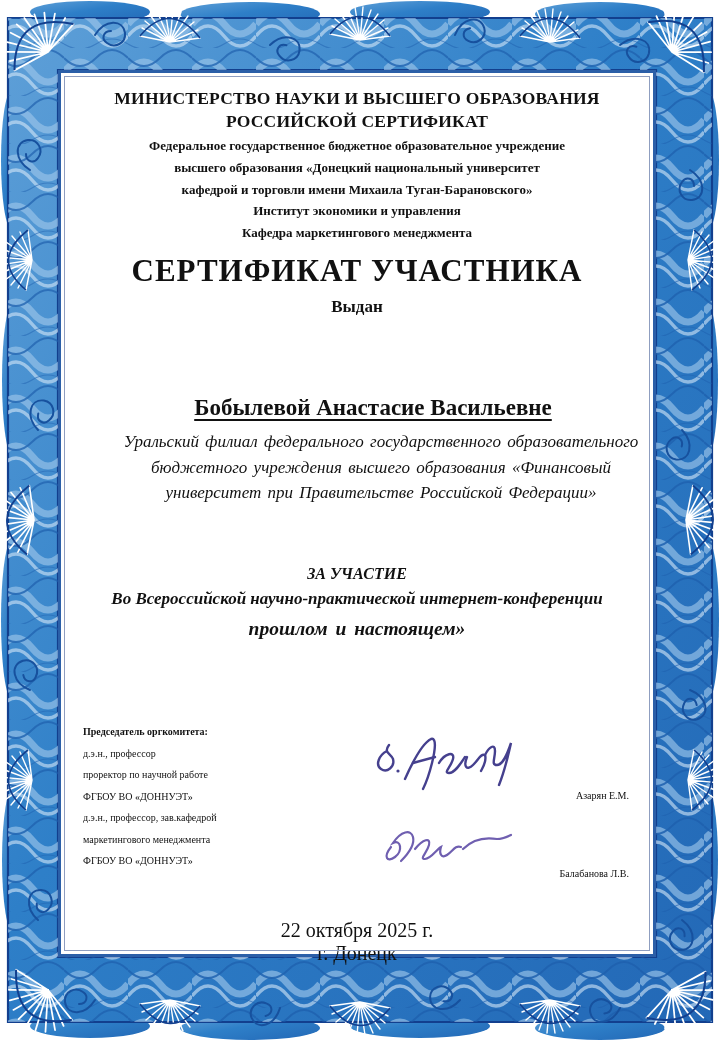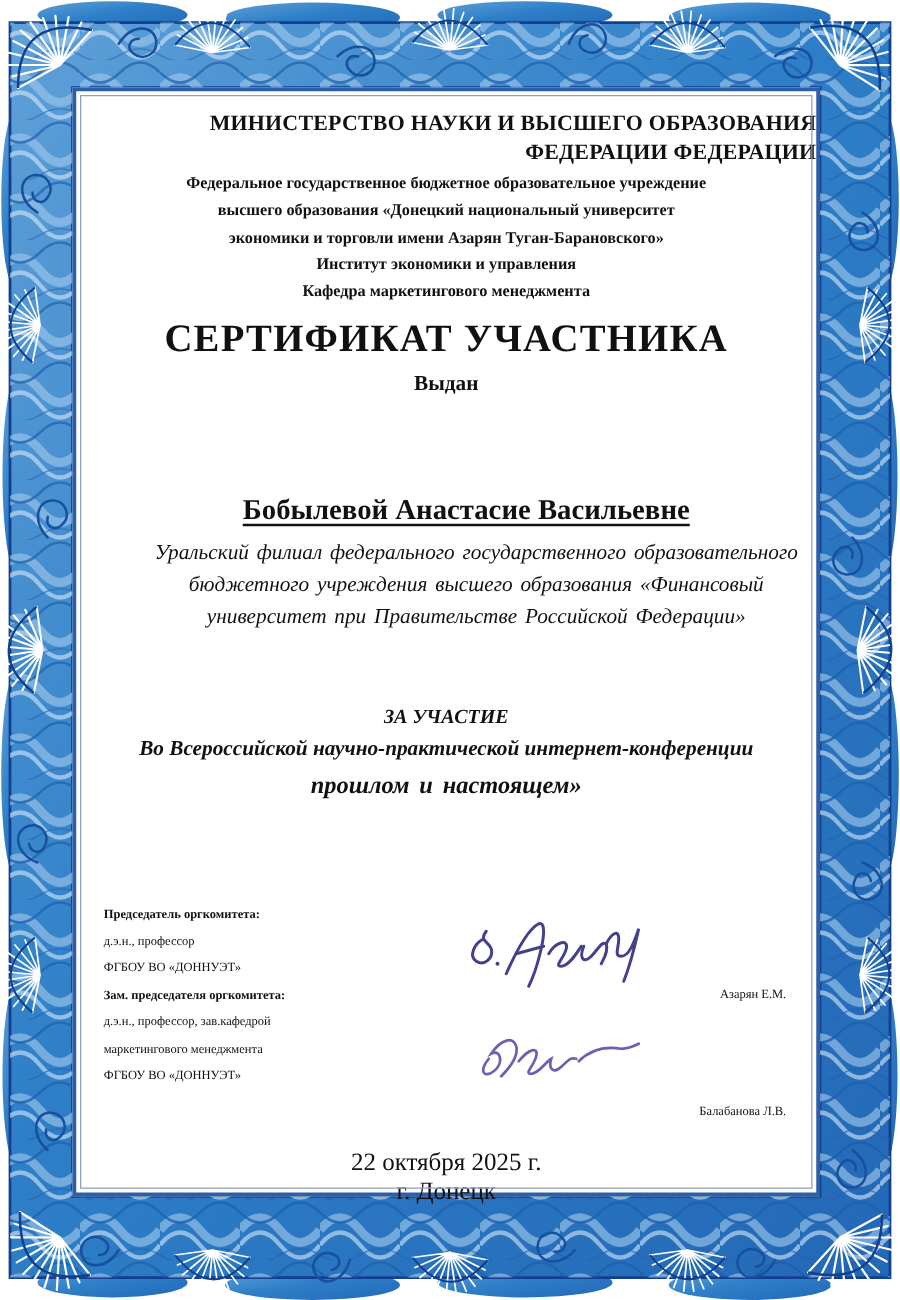--- a/index.html
+++ b/index.html
@@ -21,21 +21,21 @@
   }
   .panel::after{
     content:"";
     position:absolute;inset:3px;
     border:1px solid #8f9ec0;
     pointer-events:none;
   }
   .center{text-align:center;}
   .abs{position:absolute;left:0;right:0;}
 
-  .ministry{top:14px;font-weight:bold;font-size:17.5px;line-height:23px;letter-spacing:.2px;text-align:right;}
+  .ministry{top:14px;font-weight:bold;font-size:17.5px;line-height:23px;letter-spacing:.2px;}
   .orglines{top:62px;font-weight:bold;font-size:13px;line-height:21.8px;}
 
   .title{top:176px;font-weight:bold;font-size:31px;letter-spacing:1px;line-height:44px;}
   .issued{top:224px;font-weight:bold;font-size:17px;}
 
   .name{
     top:322px;font-weight:bold;font-size:23px;
     text-decoration:underline;text-decoration-thickness:2px;text-underline-offset:4px;padding-left:32px;
   }
   .affil{top:356px;font-style:italic;font-size:17px;line-height:25.5px;word-spacing:2px;margin-left:48px;}
@@ -44,21 +44,21 @@
   .eventline{top:516px;font-weight:bold;font-style:italic;font-size:17px;}
   .eventtitle{top:542px;font-weight:bold;font-style:italic;font-size:19.5px;line-height:28px;word-spacing:3px;}
 
   .sigblock{
     position:absolute;left:22px;right:24px;top:648px;height:180px;
     font-size:10px;line-height:21.5px;text-align:left;
   }
   .sigblock .role-head{font-weight:bold;}
   .sig-name{position:absolute;right:0;}
   .sig-name-1{top:64px;}
-  .sig-name-2{top:158px;font-family:Liberation Serif, serif;}
+  .sig-name-2{top:142px;font-family:Liberation Serif, serif;}
   .sig-img{position:absolute;}
   .sig-img-1{left:282px;top:-8px;width:160px;height:92px;}
   .sig-img-2{left:290px;top:96px;width:140px;height:62px;}
 
   .footer{top:846px;font-size:20px;line-height:22.5px;}
 </style>
 </head>
 <body>
 
 <div class="page">
@@ -137,27 +137,27 @@
     <use href="#curl" transform="translate(690,170) rotate(90)"></use>
     <use href="#curl" transform="translate(682,430) rotate(105)"></use>
     <use href="#curl" transform="translate(690,690) rotate(80)"></use>
     <use href="#curl" transform="translate(682,920) rotate(95)"></use>
   </svg>
 
   <div class="panel">
 
     <div class="abs center ministry">
       <div>МИНИСТЕРСТВО НАУКИ И ВЫСШЕГО ОБРАЗОВАНИЯ</div>
-      <div>ФЕДЕРАЦИИ ФЕДЕРАЦИИ</div>
+      <div>РОССИЙСКОЙ СЕРТИФИКАТ</div>
     </div>
 
     <div class="abs center orglines">
       <div>Федеральное государственное бюджетное образовательное учреждение</div>
       <div>высшего образования «Донецкий национальный университет</div>
-      <div>экономики и торговли имени Азарян Туган-Барановского»</div>
+      <div>кафедрой и торговли имени Михаила Туган-Барановского»</div>
       <div>Институт экономики и управления</div>
       <div>Кафедра маркетингового менеджмента</div>
     </div>
 
     <div class="abs center issued">Выдан</div>
     <div class="abs center title">СЕРТИФИКАТ УЧАСТНИКА</div>
 
     <div class="abs center name">Бобылевой Анастасие Васильевне</div>
 
     <div class="abs center affil">
@@ -168,22 +168,22 @@
 
     <div class="abs center forlabel">ЗА УЧАСТИЕ</div>
     <div class="abs center eventline">Во Всероссийской научно-практической интернет-конференции</div>
     <div class="abs center eventtitle">
       <div>прошлом и настоящем»</div>
     </div>
 
     <div class="sigblock">
       <div class="role-head">Председатель оргкомитета:</div>
       <div>д.э.н., профессор</div>
+      <div>проректор по научной работе</div>
       <div>ФГБОУ ВО «ДОННУЭТ»</div>
-      <div class="role-head">Зам. председателя оргкомитета:</div>
       <div>д.э.н., профессор, зав.кафедрой</div>
       <div>маркетингового менеджмента</div>
       <div>ФГБОУ ВО «ДОННУЭТ»</div>
 
       <div class="sig-name sig-name-1">Азарян Е.М.</div>
       <div class="sig-name sig-name-2">Балабанова Л.В.</div>
 
       <svg class="sig-img sig-img-1" viewBox="0 0 160 92" fill="none" stroke="#45408e" stroke-width="2.4" stroke-linecap="round">
         <path d="M22 38 C14 42 10 52 16 56 C22 60 30 54 28 46 C26 40 18 40 24 32"></path>
         <circle cx="33" cy="58" r="1.6" fill="#45408e" stroke="none"></circle>

